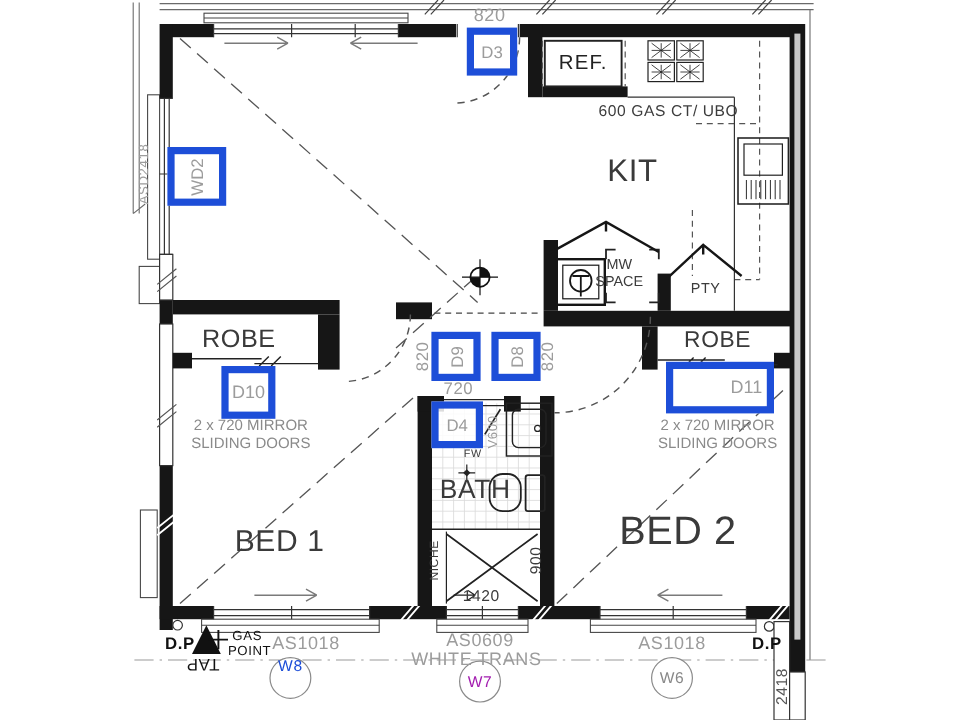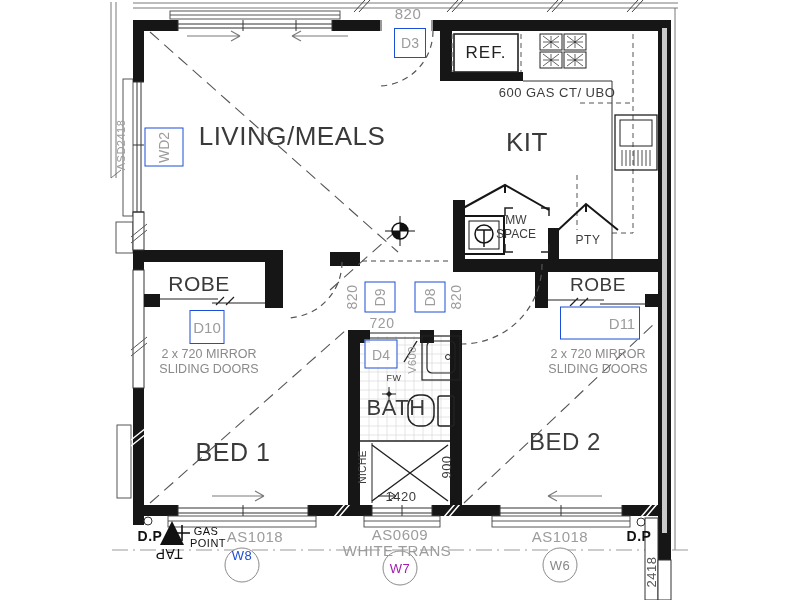--- a/index.html
+++ b/index.html
@@ -6,21 +6,21 @@
   #canvas{position:relative;width:800px;height:600px;background:#ffffff;overflow:hidden;
           font-family:"Liberation Sans", sans-serif;}
   #linework{position:absolute;left:0;top:0;}
   .lbl{position:absolute;transform:translate(-50%,-50%);white-space:nowrap;color:#383838;
        letter-spacing:0.5px;line-height:1;}
   .rot{transform:translate(-50%,-50%) rotate(-90deg);}
   .rot180{transform:translate(-50%,-50%) rotate(180deg);}
   .room{font-size:25px;color:#3a3a3a;}
   .gray{color:#9c9c9c;}
   .dark{color:#3c3c3c;}
-  .tagbox{position:absolute;transform:translate(-50%,-50%);border:1px solid #1d4ed8;
+  .tagbox{position:absolute;transform:translate(-50%,-50%);border:6px solid #1d4ed8;
           color:#9c9c9c;display:flex;align-items:center;justify-content:center;
           font-size:14px;background:rgba(255,255,255,0.85);}
   .tagbox .inner{display:block;}
   .two-line{position:absolute;transform:translate(-50%,-50%);text-align:center;line-height:15px;}
   .two-line div{white-space:nowrap;}
 </style>
 </head>
 <body>
 
 <div id="canvas">
@@ -225,27 +225,26 @@
       <rect x="658" y="560" width="13" height="40"></rect>
     </g>
 
     <g stroke="#8a8a8a" stroke-width="1" fill="#ffffff">
       <circle cx="242" cy="565" r="17"></circle>
       <circle cx="400" cy="568" r="17"></circle>
       <circle cx="560" cy="565" r="17"></circle>
     </g>
   </svg>
 
-  <div class="lbl room" style="left:292px;top:136px;font-size:26px;">LIVING/MEALS</div>
   <div class="lbl room" style="left:516px;top:142px;font-size:26px;margin-left:11px;">KIT</div>
   <div class="lbl room" style="left:199px;top:283px;font-size:21px;">ROBE</div>
   <div class="lbl room" style="left:598px;top:284px;font-size:19px;">ROBE</div>
   <div class="lbl room" style="left:396px;top:408px;font-size:22px;">BATH</div>
   <div class="lbl room" style="left:233px;top:440px;font-size:25px;margin-top:12px;">BED 1</div>
-  <div class="lbl room" style="left:565px;top:442px;font-size:24px;">BED 2</div>
+  <div class="lbl room" style="left:565px;top:442px;font-size:33px;">BED 2</div>
 
   <div class="tagbox" style="left:410px;top:43px;width:30px;height:28px;">
       <span class="inner">D3</span>
     </div>
   <div class="tagbox" style="left:164px;top:147px;width:37px;height:37px;">
       <span class="inner" style="transform:rotate(-90deg);">WD2</span>
     </div>
   <div class="tagbox" style="left:380px;top:297px;width:29px;height:29px;">
       <span class="inner" style="transform:rotate(-90deg);">D9</span>
     </div>

